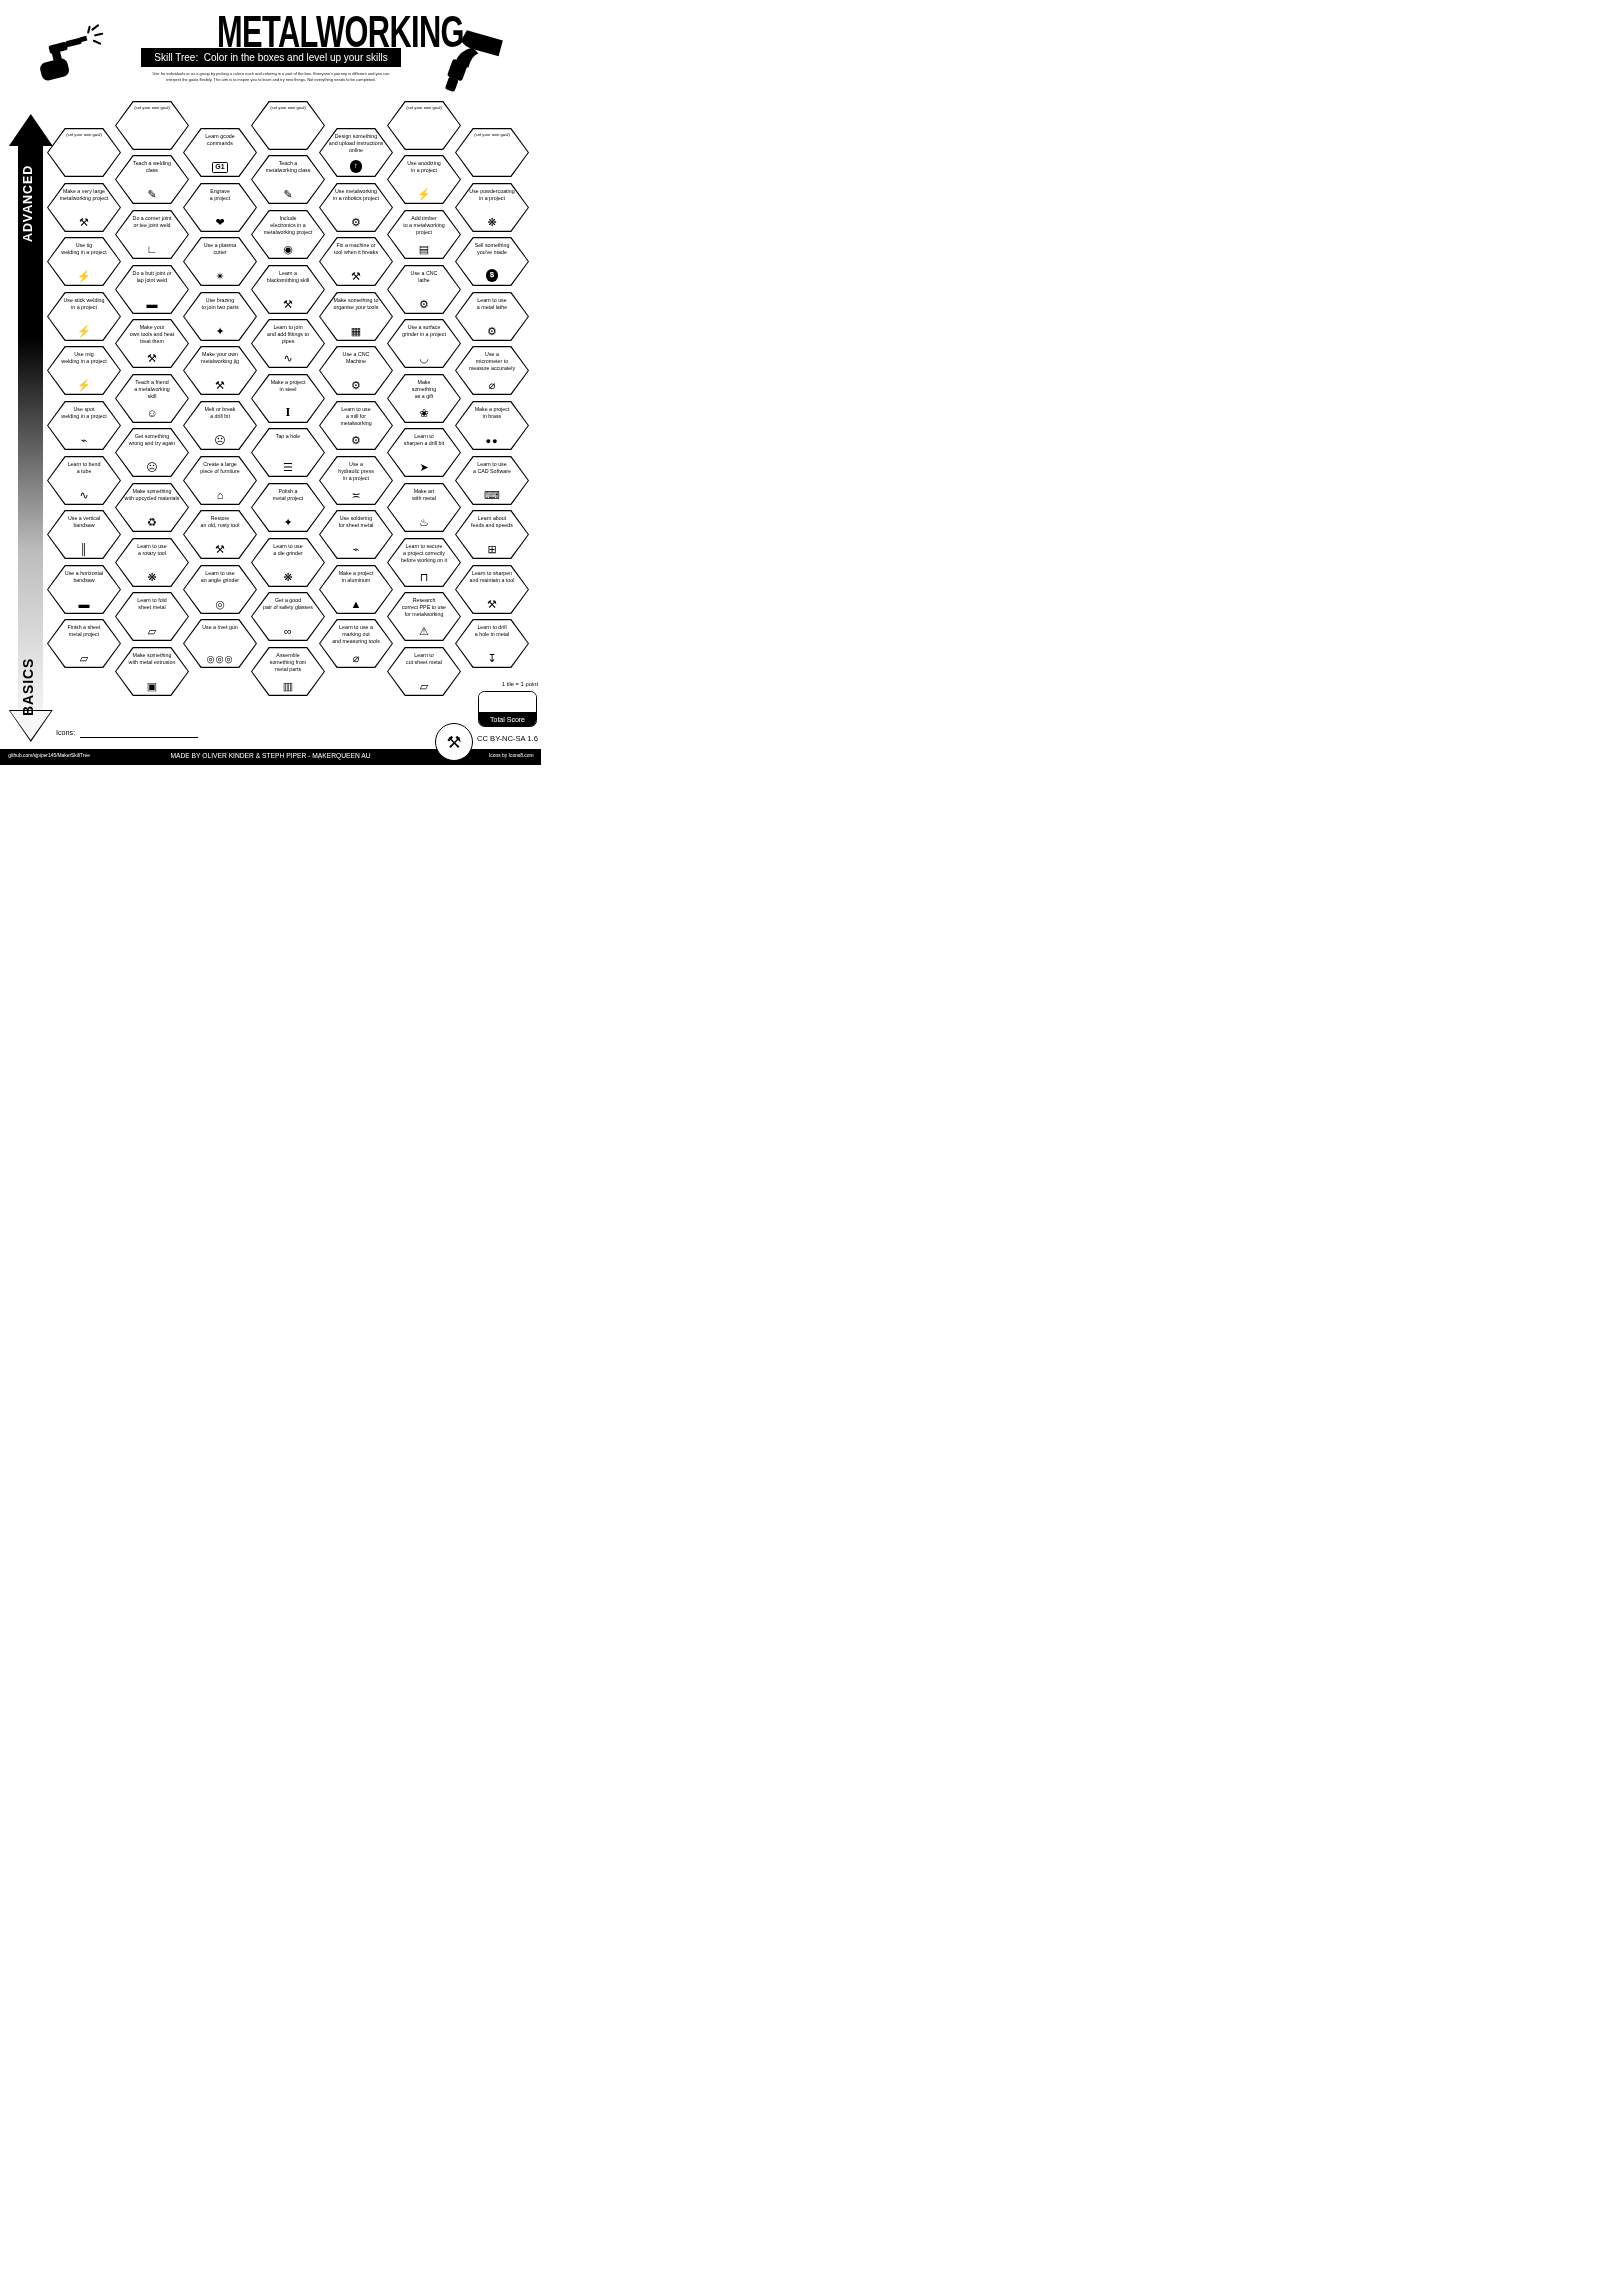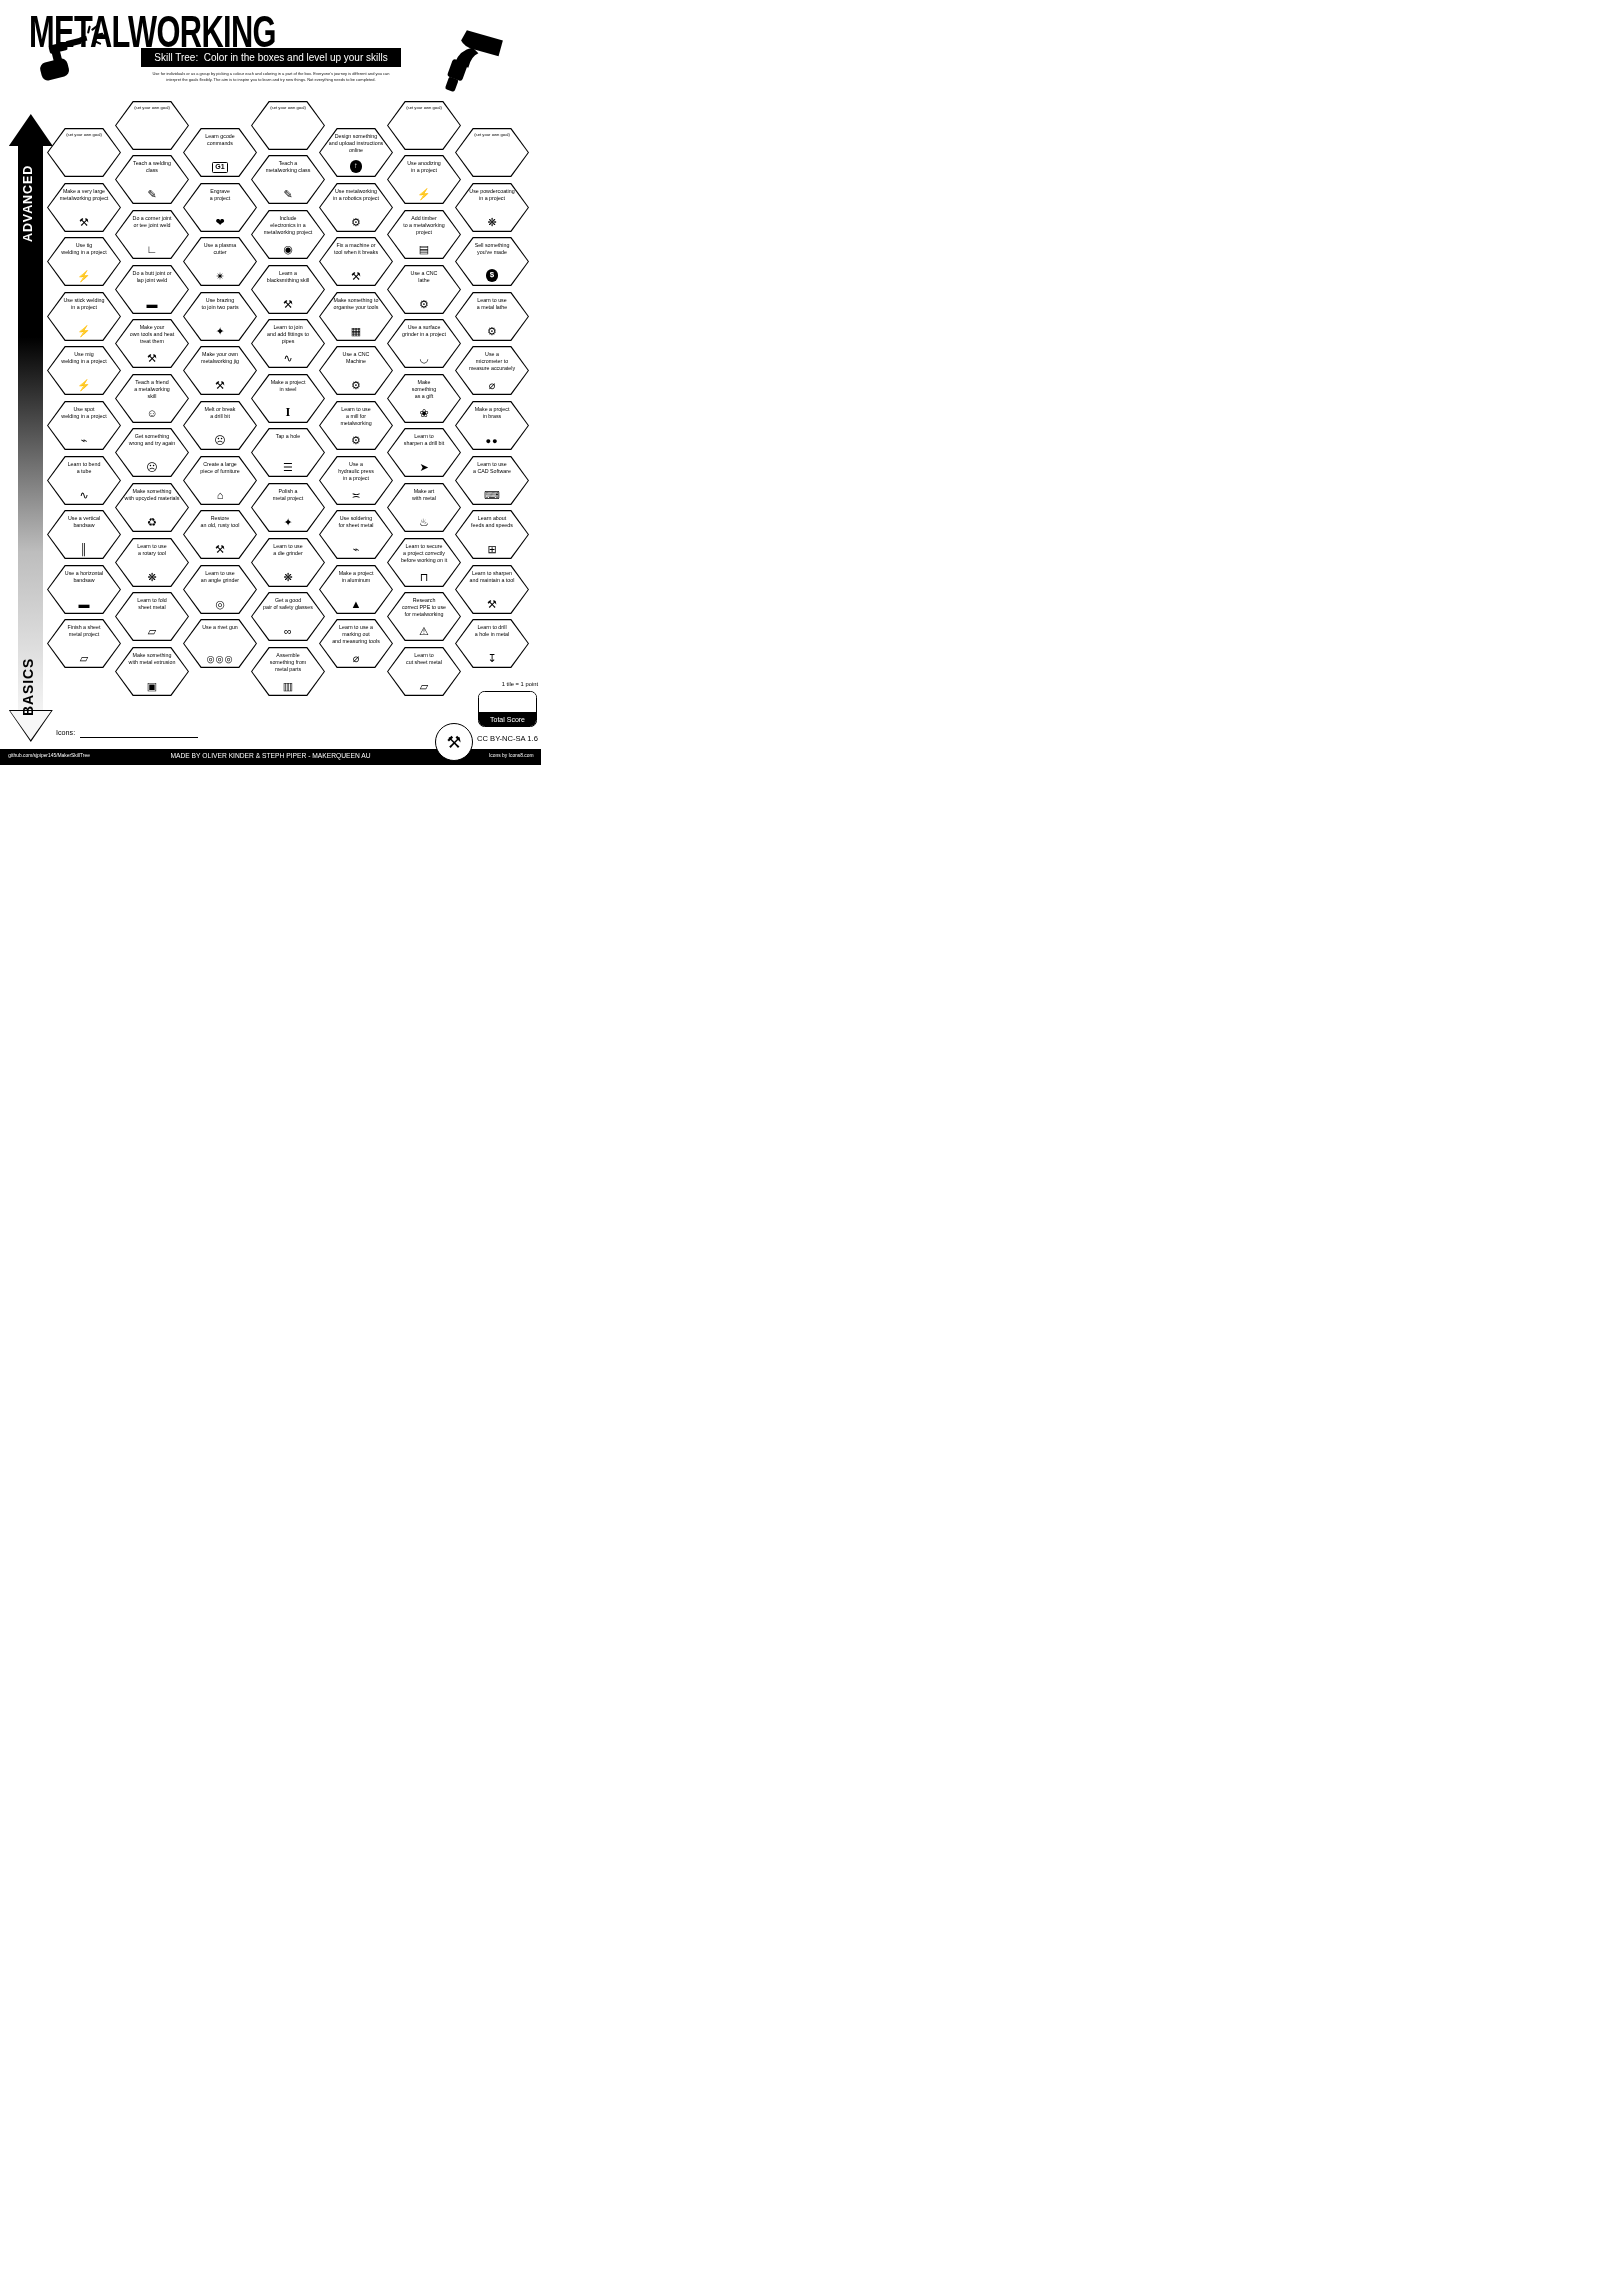--- a/index.html
+++ b/index.html
@@ -1,21 +1,21 @@
 <!DOCTYPE html>
 <html style="font-size:7.4px"><head>
 <meta charset="utf-8">
 <style>
   * { margin:0; padding:0; box-sizing:border-box; }
   html,body { background:#fff; }
   body { font-family:"Liberation Sans", sans-serif; }
   #poster { position:relative; width:541px; height:765px; background:#fff; overflow:hidden; }
 
   
-  .title { position:absolute; top:6.5px; left:0; width:541px; text-align:left; }
+  .title { position:absolute; top:6.5px; left:0; width:541px; text-align:right; }
   .title span { display:inline-block; font-size:44px; font-weight:bold; letter-spacing:-0.9px;
                 transform:scaleX(0.70) translateX(-34px); transform-origin:center; white-space:nowrap; color:#000; }
   .subtitle-box { position:absolute; left:141px; top:48px; width:260px; height:19.4px; background:#000;
                   display:flex; align-items:center; justify-content:center; }
   .subtitle-box span { color:#fff; font-size:10px; white-space:pre; }
   .intro { position:absolute; left:109px; top:71px; width:324px; text-align:center;
            font-size:4px; line-height:1.45; color:#111; }
 
   
   .deco { position:absolute; }

